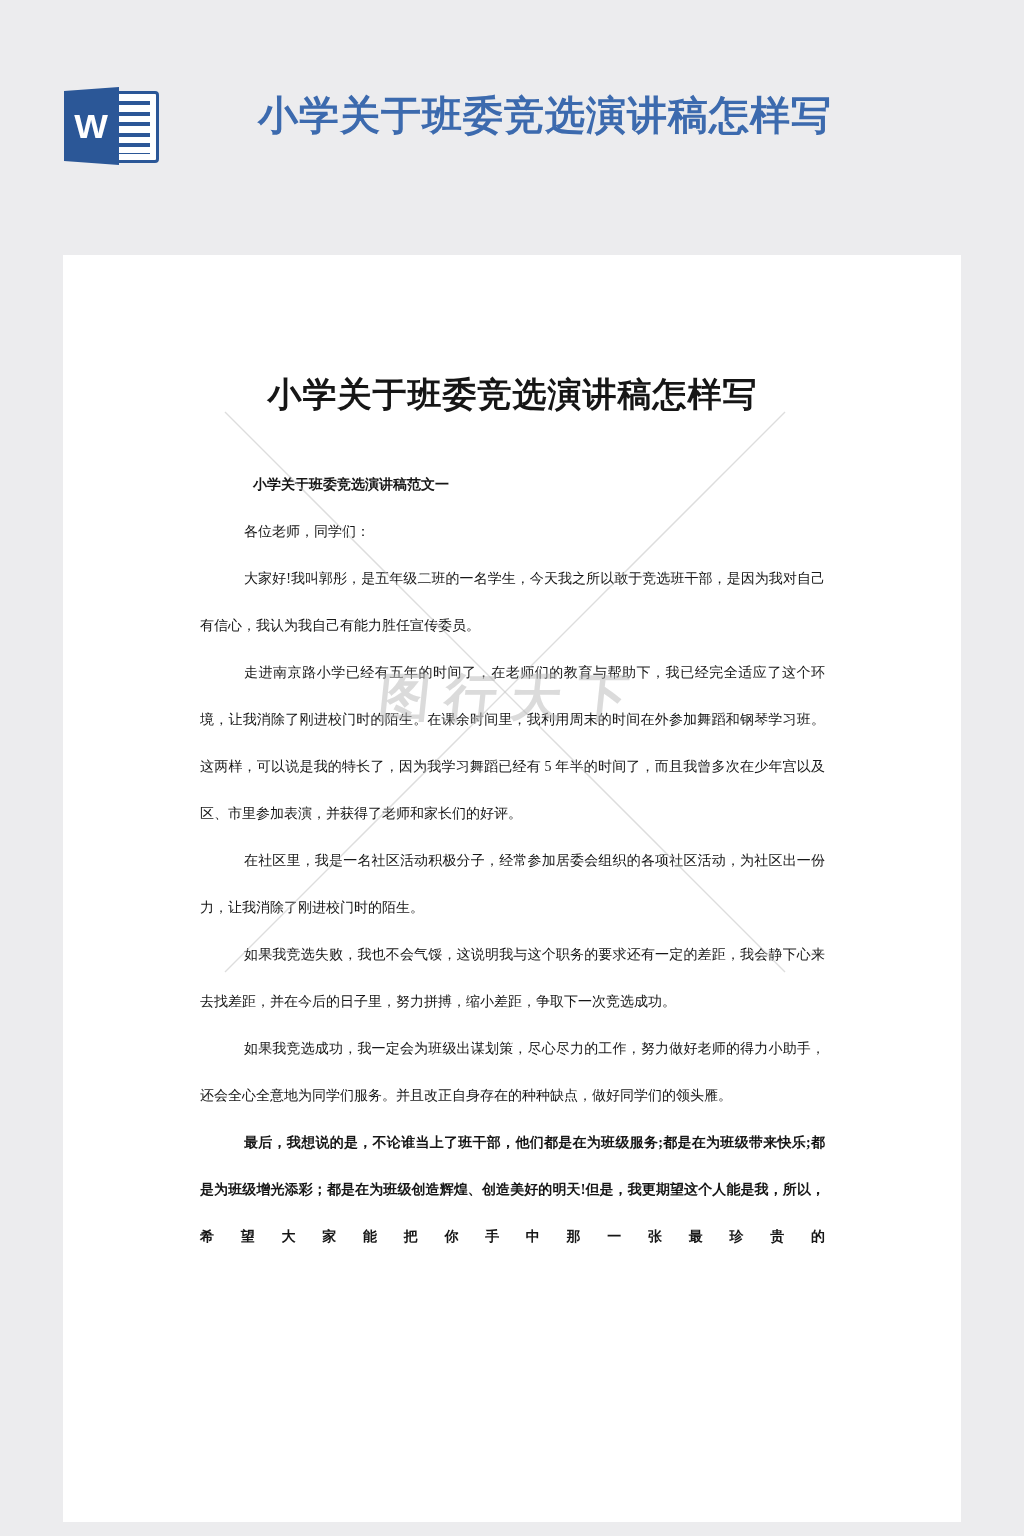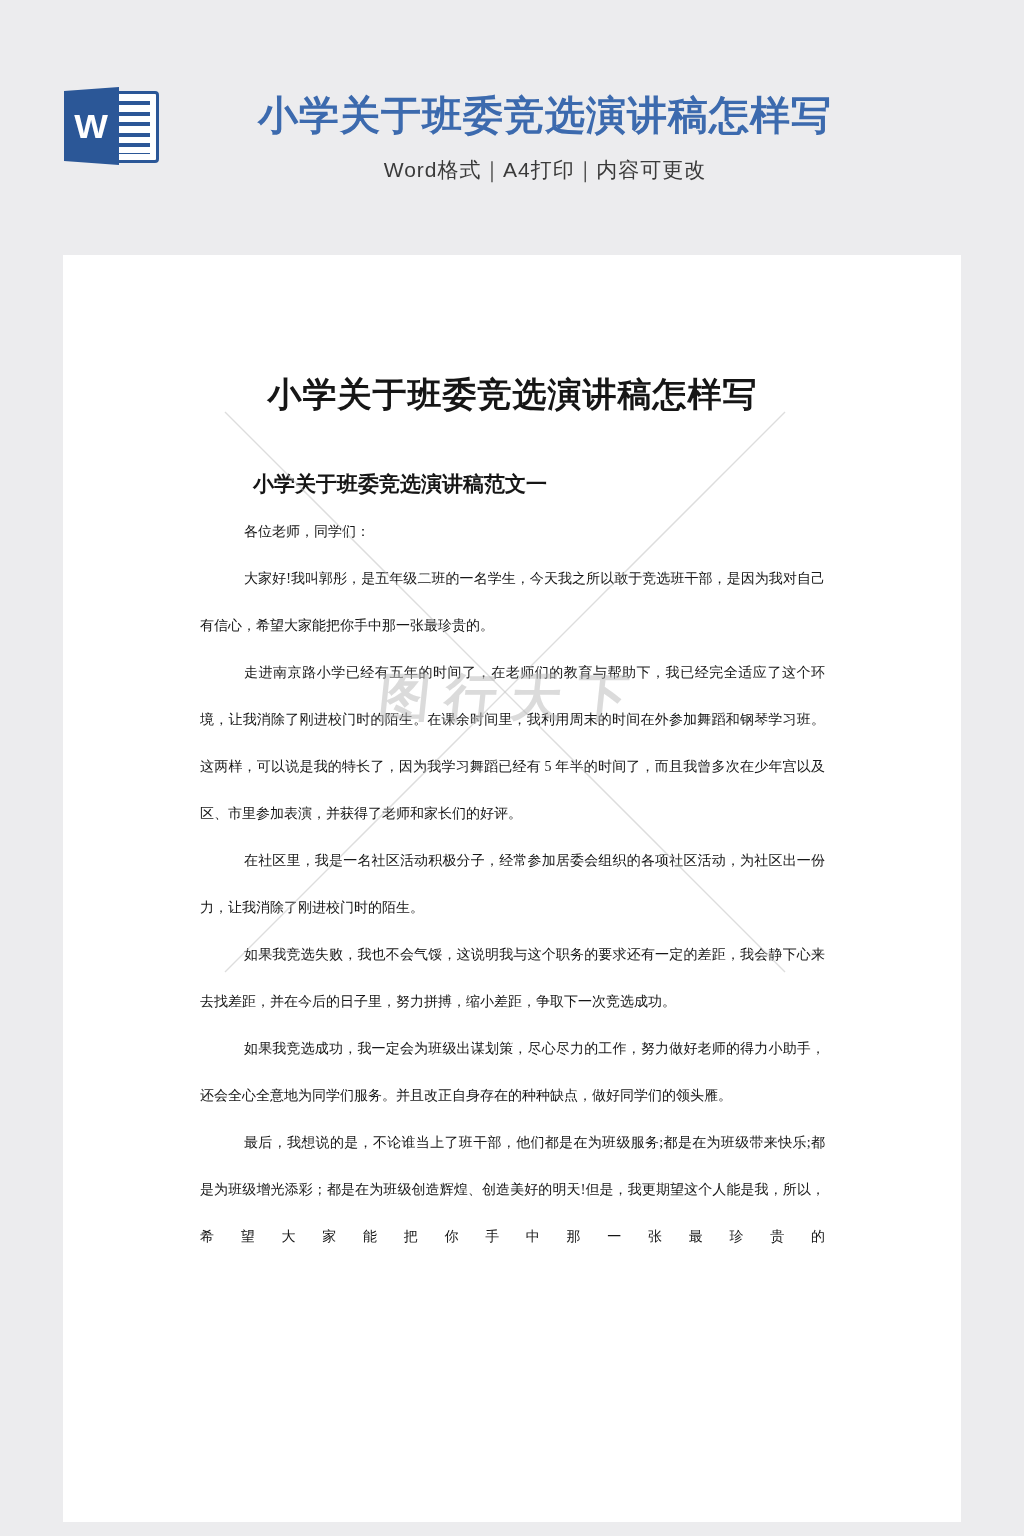--- a/index.html
+++ b/index.html
@@ -67,59 +67,58 @@
     color:#161616;
     font-family:"Liberation Serif","DejaVu Serif",serif;
   }
   .doc-title {
     margin-top:114px;
     font-size:34px; font-weight:bold; line-height:52px;
     text-align:center; letter-spacing:1px;
   }
   .doc-subheading {
     margin-top:40px;
-    font-size:21px; font-weight:bold; line-height:47px;
+    font-size:14px; font-weight:bold; line-height:47px;
     text-indent:53px;
   }
   .doc-body { font-size:14px; line-height:47px; text-align:justify; }
   .doc-body p { margin:0; padding:0; text-indent:44px; }
-  .doc-body p:last-child { text-align-last:justify; }
+  .doc-body p:last-child { text-align-last:justify;font-weight:bold; }
 </style>
 </head>
 <body>
 
 <div class="header">
   <div class="word-icon">
     <div class="w-sheet">
       <div class="w-lines"></div>
     </div>
     <div class="w-panel">
       <span class="w-letter">W</span>
     </div>
   </div>
   <div class="header-text">
     <div class="page-title">小学关于班委竞选演讲稿怎样写</div>
-    <div class="page-subtitle">Word格式｜A4打印｜内容可更改</div>
   </div>
 </div>
 
 <div class="doc-page">
 
   <svg class="watermark-x" width="898" height="1267" viewBox="0 0 898 1267">
     <line x1="162" y1="157" x2="722" y2="717" stroke="#c3c3c3" stroke-width="1.5" opacity="0.55"></line>
     <line x1="722" y1="157" x2="162" y2="717" stroke="#c3c3c3" stroke-width="1.5" opacity="0.55"></line>
   </svg>
   <div class="wm-logo">图行天下</div>
 
   <div class="doc-content">
     <div class="doc-title">小学关于班委竞选演讲稿怎样写</div>
     <div class="doc-subheading">小学关于班委竞选演讲稿范文一</div>
     <div class="doc-body">
         <p>各位老师，同学们：</p>
-        <p>大家好!我叫郭彤，是五年级二班的一名学生，今天我之所以敢于竞选班干部，是因为我对自己有信心，希望大家能把你手中那一张最珍贵的。</p>
+        <p>大家好!我叫郭彤，是五年级二班的一名学生，今天我之所以敢于竞选班干部，是因为我对自己有信心，我认为我自己有能力胜任宣传委员。</p>
         <p>走进南京路小学已经有五年的时间了，在老师们的教育与帮助下，我已经完全适应了这个环境，让我消除了刚进校门时的陌生。在课余时间里，我利用周末的时间在外参加舞蹈和钢琴学习班。这两样，可以说是我的特长了，因为我学习舞蹈已经有 5 年半的时间了，而且我曾多次在少年宫以及区、市里参加表演，并获得了老师和家长们的好评。</p>
         <p>在社区里，我是一名社区活动积极分子，经常参加居委会组织的各项社区活动，为社区出一份力，让我消除了刚进校门时的陌生。</p>
         <p>如果我竞选失败，我也不会气馁，这说明我与这个职务的要求还有一定的差距，我会静下心来去找差距，并在今后的日子里，努力拼搏，缩小差距，争取下一次竞选成功。</p>
         <p>如果我竞选成功，我一定会为班级出谋划策，尽心尽力的工作，努力做好老师的得力小助手，还会全心全意地为同学们服务。并且改正自身存在的种种缺点，做好同学们的领头雁。</p>
         <p>最后，我想说的是，不论谁当上了班干部，他们都是在为班级服务;都是在为班级带来快乐;都是为班级增光添彩；都是在为班级创造辉煌、创造美好的明天!但是，我更期望这个人能是我，所以，希望大家能把你手中那一张最珍贵的</p>
       </div>
   </div>
 </div>
 
 </body></html>

